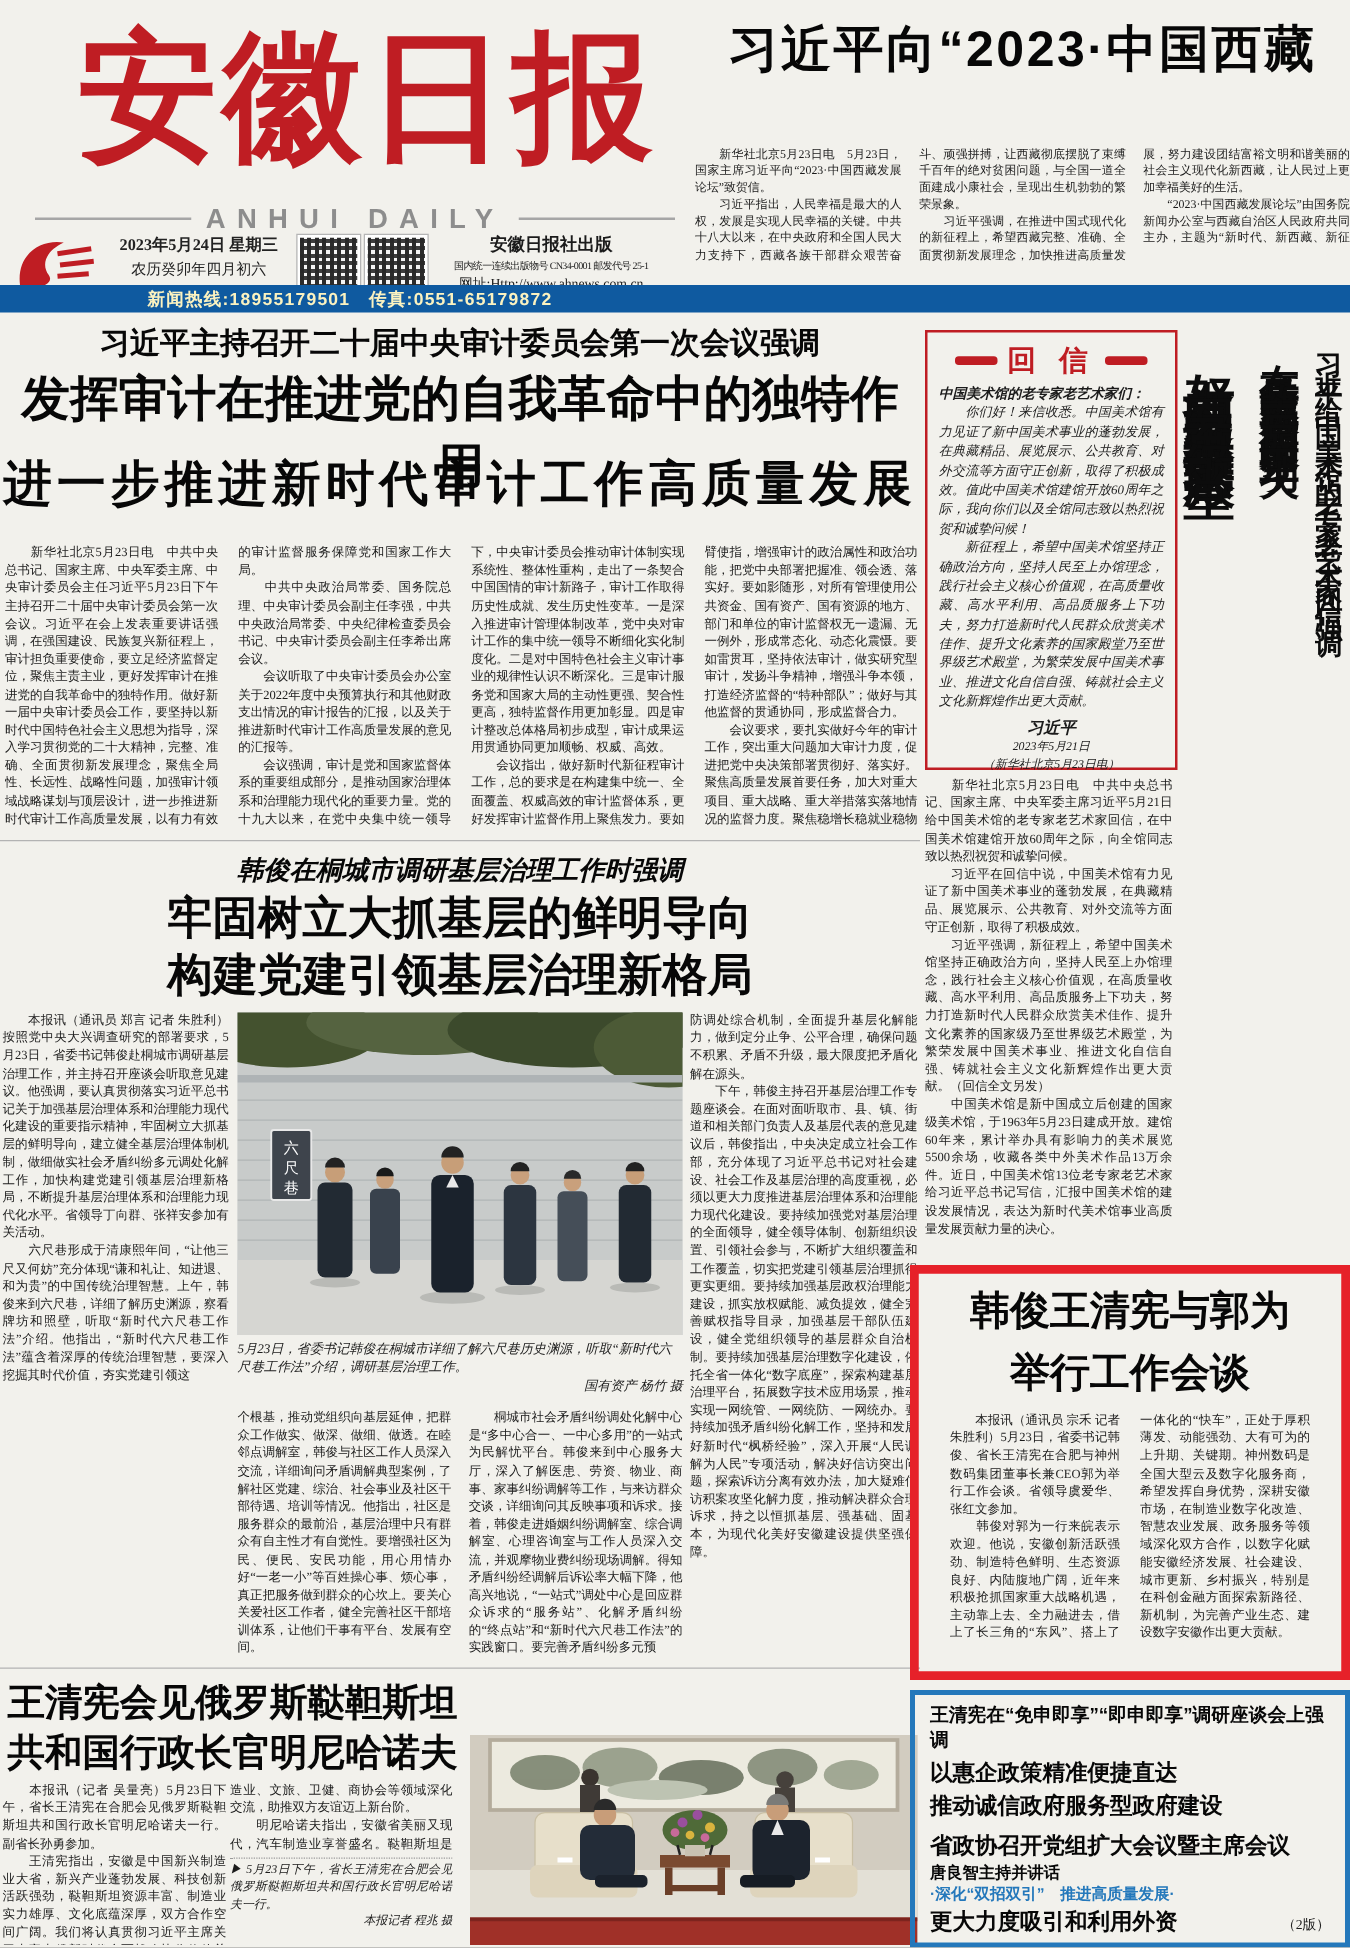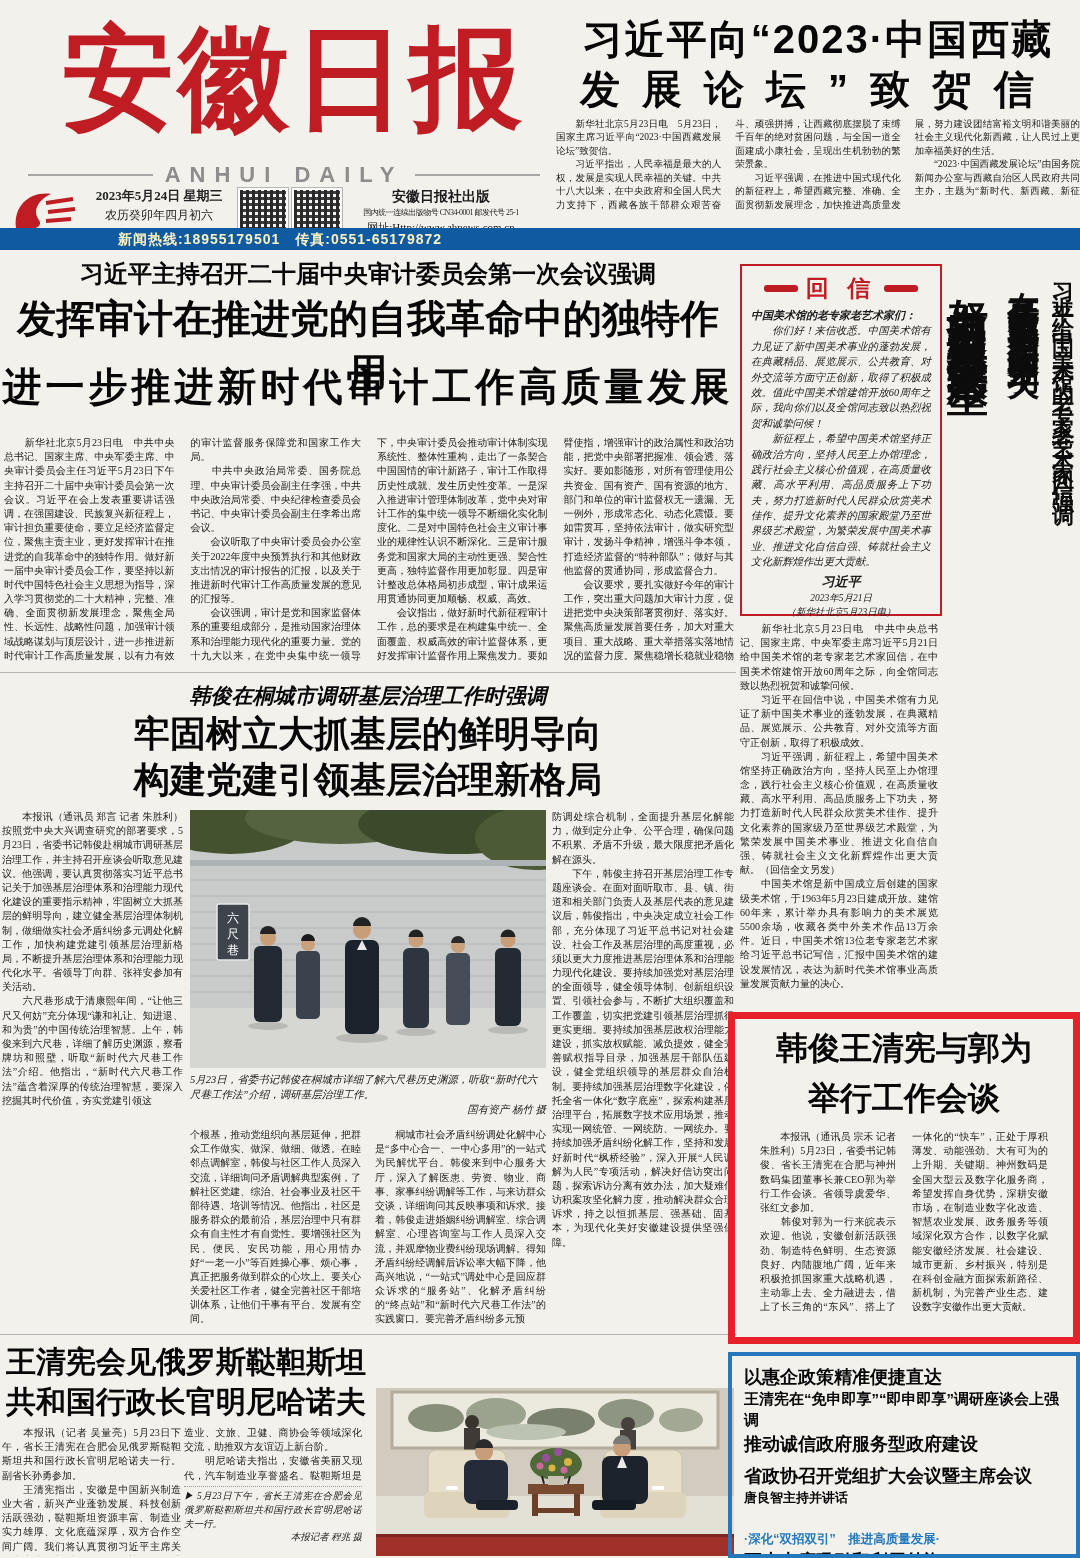--- a/index.html
+++ b/index.html
@@ -93,21 +93,21 @@
   .gw-h2 { font-size:32px; margin:6px 0 9px; text-align:center; }
   .gw-body { column-count:2; column-gap:16px; height:194px; }
 
   
   .briefs-box { left:728px; top:1352px; width:352px; height:206px; border:4px solid #2478bb;
     box-sizing:border-box; padding:7px 12px 4px; overflow:hidden; }
   .bf-kicker { font-size:15px; line-height:1.35; }
   .bf-line  { font-size:18px; line-height:1.35; margin-top:2px; }
   .bf-item2 { font-size:18px; line-height:1.3; margin-top:9px; }
   .bf-sub   { font-size:13px; line-height:1.35; margin-top:1px; }
-  .bf-tag   { font-size:12.5px; color:#2478bb; margin-top:24px; font-weight:bold;
+  .bf-tag   { font-size:12.5px; color:#2478bb; margin-top:0; font-weight:bold;
               font-family:"Liberation Sans",sans-serif; }
   .bf-row3  { display:flex; justify-content:space-between; align-items:baseline; margin-top:1px; }
   .bf-item3 { font-size:18px; }
   .bf-page  { font-size:11px; }
 </style>
 </head>
 <body>
 
 <div class="page">
 
@@ -141,21 +141,20 @@
     <div class="pub-title">安徽日报社出版</div>
     <div class="pub-code">国内统一连续出版物号 CN34-0001 邮发代号 25-1</div>
     <div class="pub-web">网址:Http://www.ahnews.com.cn</div>
   </div>
 
   <div class="abs blue-bar">
     <div class="hotline">新闻热线:18955179501　传真:0551-65179872</div>
   </div>
 
   <div class="abs hd center tibet-h1">习近平向“2023·中国西藏</div>
-  <div class="abs hd center tibet-h2">发展论坛”致贺信</div>
   <div class="abs prewrap body-text tibet-body">　　新华社北京5月23日电　5月23日，国家主席习近平向“2023·中国西藏发展论坛”致贺信。
 　　习近平指出，人民幸福是最大的人权，发展是实现人民幸福的关键。中共十八大以来，在中央政府和全国人民大力支持下，西藏各族干部群众艰苦奋斗、顽强拼搏，让西藏彻底摆脱了束缚千百年的绝对贫困问题，与全国一道全面建成小康社会，呈现出生机勃勃的繁荣景象。
 　　习近平强调，在推进中国式现代化的新征程上，希望西藏完整、准确、全面贯彻新发展理念，加快推进高质量发展，努力建设团结富裕文明和谐美丽的社会主义现代化新西藏，让人民过上更加幸福美好的生活。
 　　“2023·中国西藏发展论坛”由国务院新闻办公室与西藏自治区人民政府共同主办，主题为“新时代、新西藏、新征程——西藏高质量发展与人权保障的新篇章”，23日在北京开幕。</div>
 
   <div class="abs hd center audit-kicker">习近平主持召开二十届中央审计委员会第一次会议强调</div>
   <div class="abs hd center audit-h1">发挥审计在推进党的自我革命中的独特作用</div>
   <div class="abs hd center audit-h2">进一步推进新时代审计工作高质量发展</div>
   <div class="abs prewrap body-text audit-body">　　新华社北京5月23日电　中共中央总书记、国家主席、中央军委主席、中央审计委员会主任习近平5月23日下午主持召开二十届中央审计委员会第一次会议。习近平在会上发表重要讲话强调，在强国建设、民族复兴新征程上，审计担负重要使命，要立足经济监督定位，聚焦主责主业，更好发挥审计在推进党的自我革命中的独特作用。做好新一届中央审计委员会工作，要坚持以新时代中国特色社会主义思想为指导，深入学习贯彻党的二十大精神，完整、准确、全面贯彻新发展理念，聚焦全局性、长远性、战略性问题，加强审计领域战略谋划与顶层设计，进一步推进新时代审计工作高质量发展，以有力有效的审计监督服务保障党和国家工作大局。
 　　中共中央政治局常委、国务院总理、中央审计委员会副主任李强，中共中央政治局常委、中央纪律检查委员会书记、中央审计委员会副主任李希出席会议。
@@ -327,22 +326,22 @@
 
   <div class="abs guowei-box">
     <div class="hd gw-h1">韩俊王清宪与郭为</div>
     <div class="hd gw-h2">举行工作会谈</div>
     <div class="prewrap body-text gw-body">　　本报讯（通讯员 宗禾 记者 朱胜利）5月23日，省委书记韩俊、省长王清宪在合肥与神州数码集团董事长兼CEO郭为举行工作会谈。省领导虞爱华、张红文参加。
 　　韩俊对郭为一行来皖表示欢迎。他说，安徽创新活跃强劲、制造特色鲜明、生态资源良好、内陆腹地广阔，近年来积极抢抓国家重大战略机遇，主动靠上去、全力融进去，借上了长三角的“东风”、搭上了一体化的“快车”，正处于厚积薄发、动能强劲、大有可为的上升期、关键期。神州数码是全国大型云及数字化服务商，希望发挥自身优势，深耕安徽市场，在制造业数字化改造、智慧农业发展、政务服务等领域深化双方合作，以数字化赋能安徽经济发展、社会建设、城市更新、乡村振兴，特别是在科创金融方面探索新路径、新机制，为完善产业生态、建设数字安徽作出更大贡献。
 　　郭为说，神州数码与安徽拥有良好的合作基础和广阔的合作空间。表示将进一步发挥产业、技术、人才等优势，积极对接安徽需求，加快推进重大项目建设，在更广领域加强交流合作、实现互利共赢。</div>
   </div>
 
   <div class="abs briefs-box">
+    <div class="hd bf-kicker">王清宪在“免申即享”“即申即享”调研座谈会上强调</div>
     <div class="hd bf-line">以惠企政策精准便捷直达</div>
-    <div class="hd bf-kicker">王清宪在“免申即享”“即申即享”调研座谈会上强调</div>
     <div class="hd bf-line">推动诚信政府服务型政府建设</div>
     <div class="hd bf-item2">省政协召开党组扩大会议暨主席会议</div>
     <div class="hd bf-sub">唐良智主持并讲话</div>
     <div class="bf-tag">·深化“双招双引”　推进高质量发展·</div>
     <div class="bf-row3">
       <div class="hd bf-item3">更大力度吸引和利用外资</div>
       <div class="bf-page">（2版）</div>
     </div>
   </div>
 

